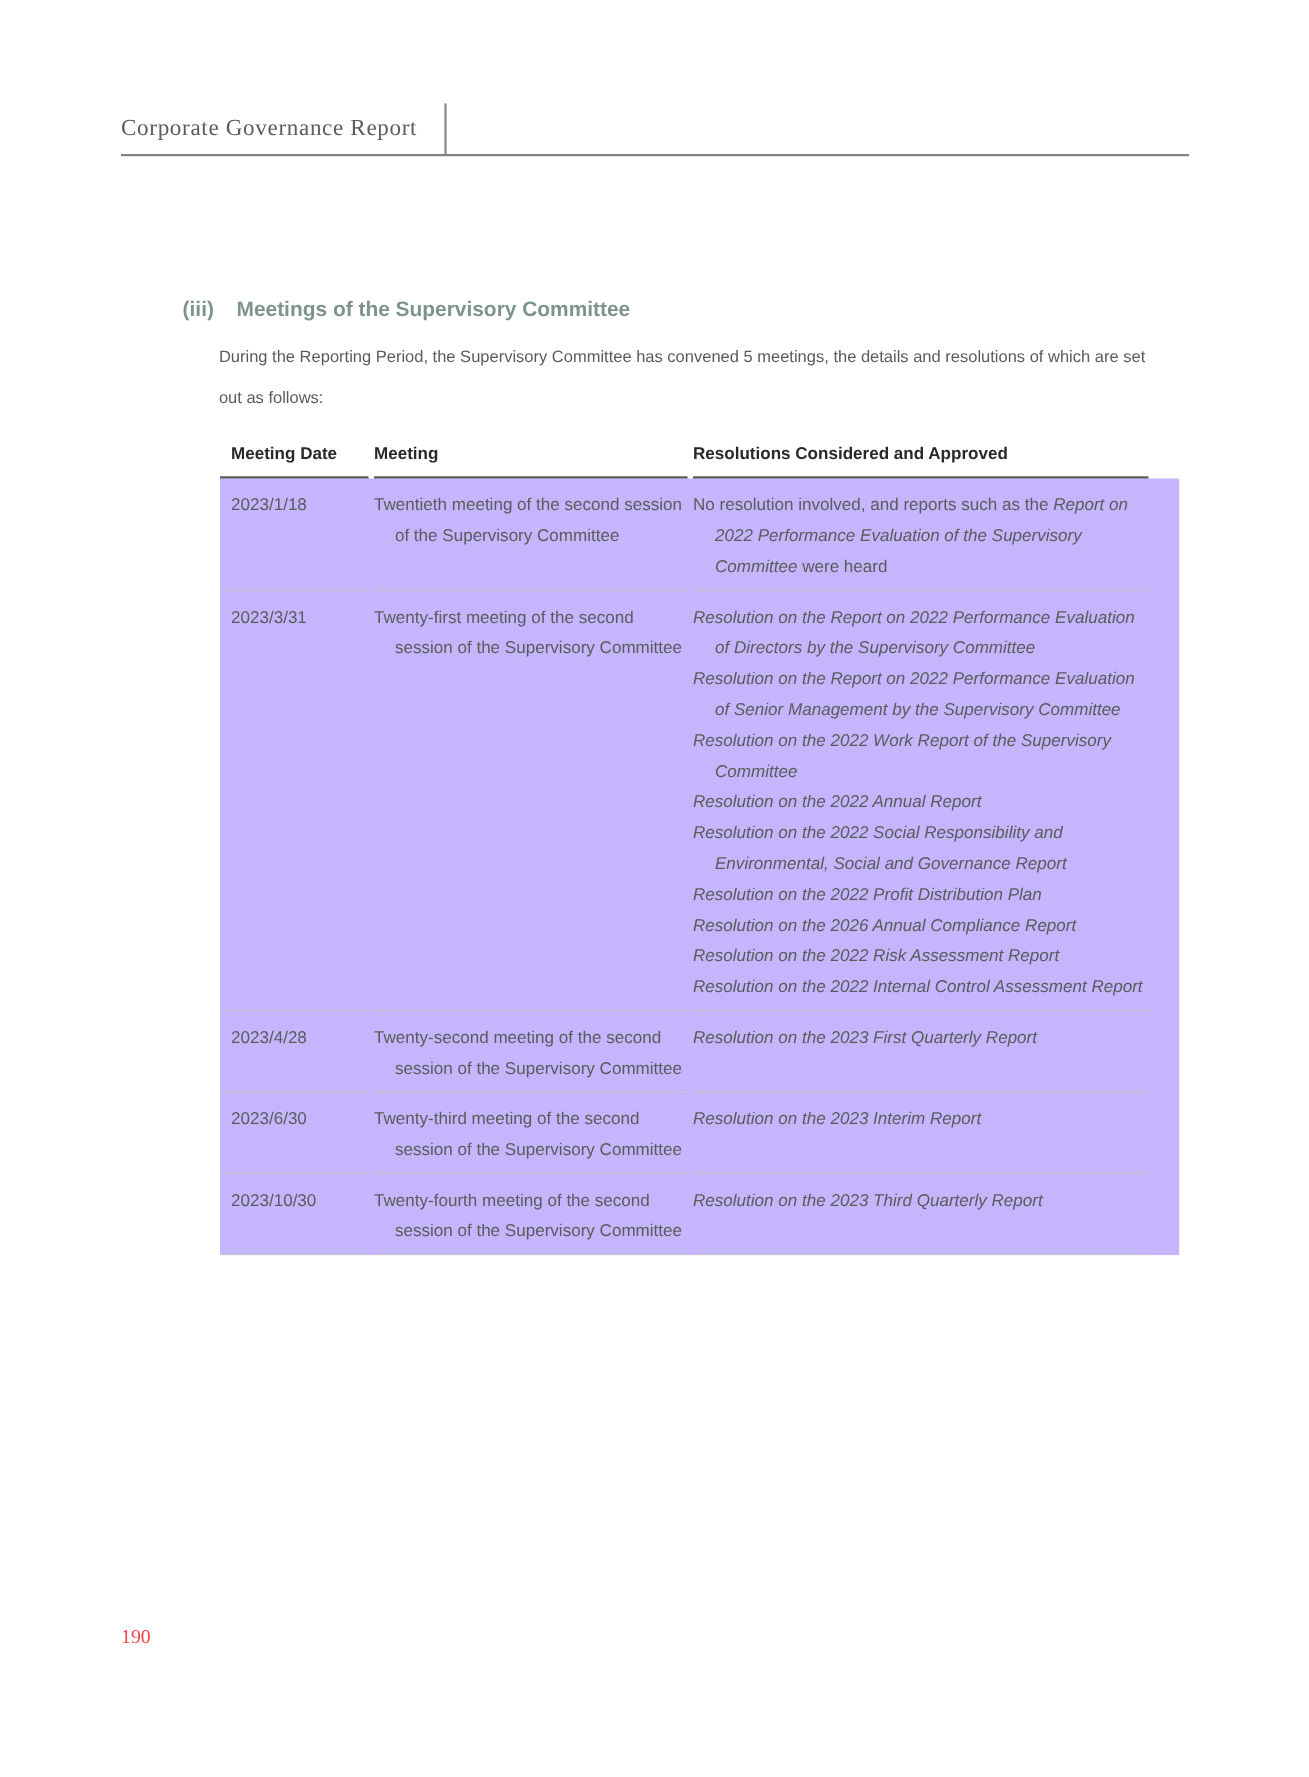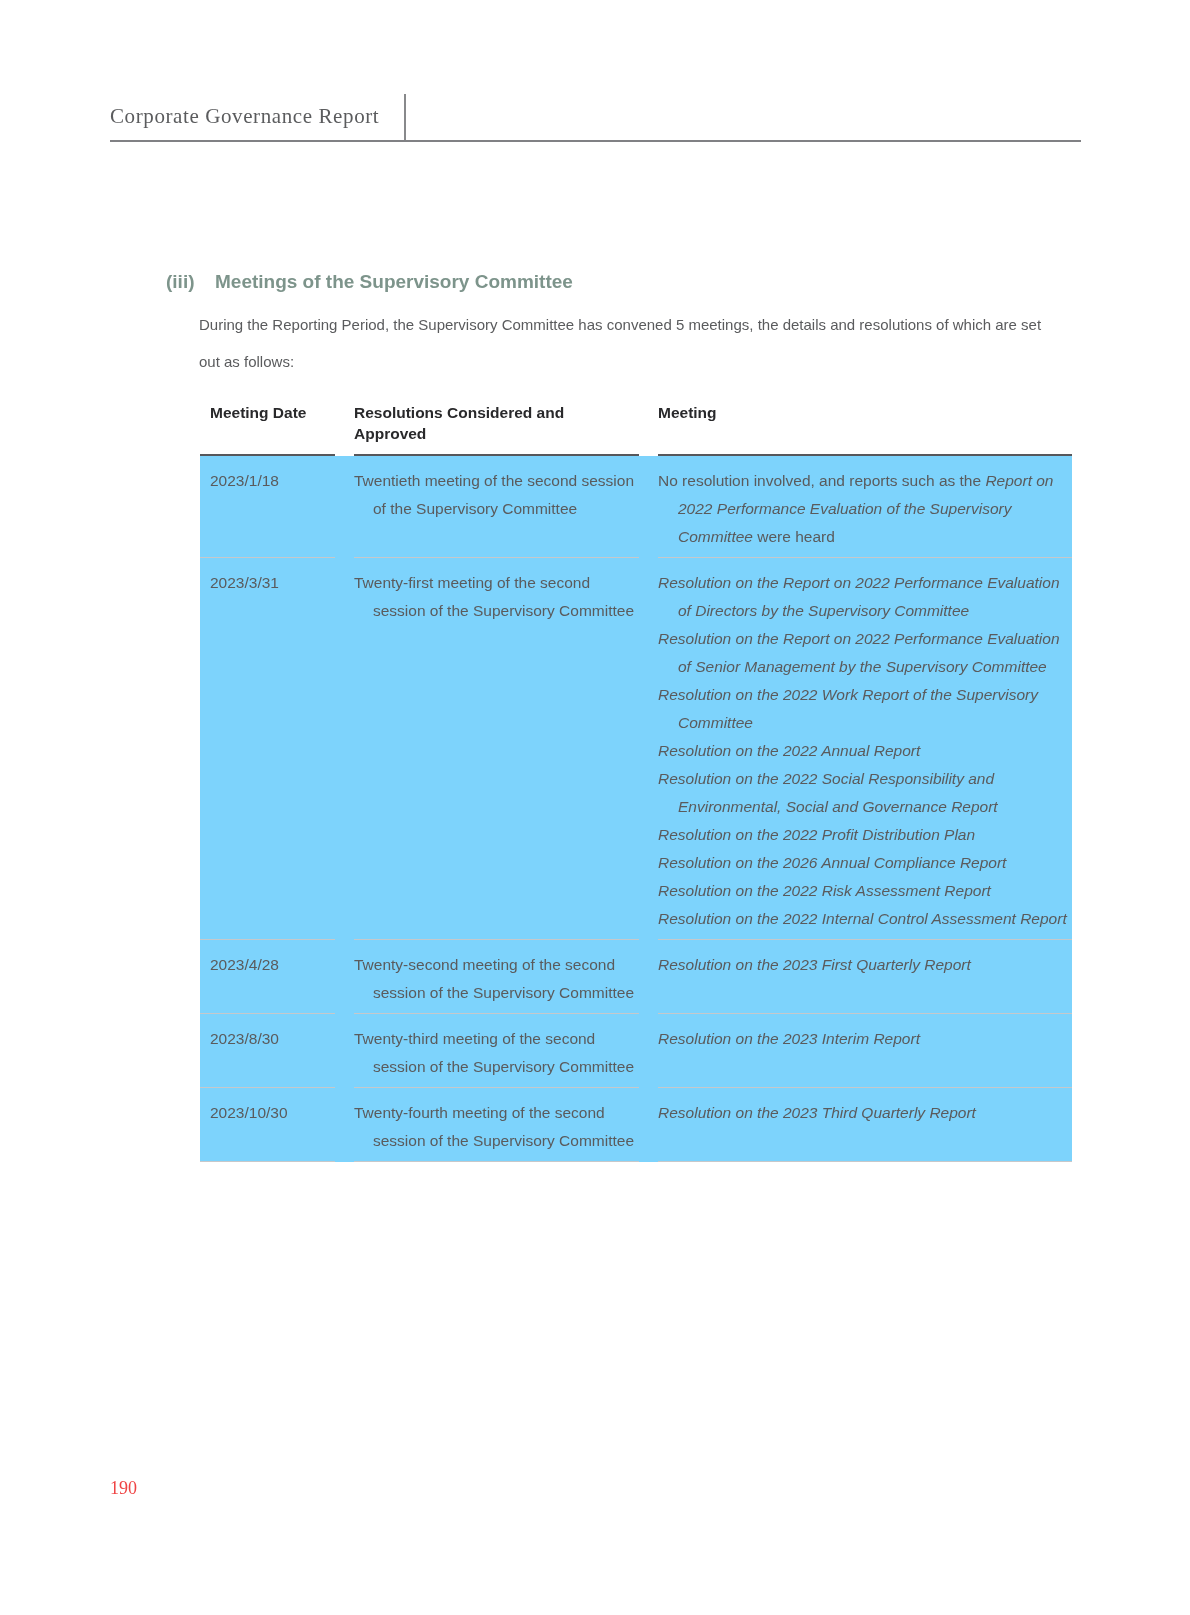--- a/index.html
+++ b/index.html
@@ -40,30 +40,30 @@
     font-size:15px;line-height:37px;color:#5a5b5d;
   }
   
   .meetings-table{
     position:absolute;left:200px;top:402px;width:872px;
     font-size:15.5px;
   }
   .thead,.trow{
     display:grid;
     grid-template-columns:135px 285px 414px;
-    column-gap:19px;
+    column-gap:5px;
   }
   .th{
     font-weight:bold;color:#29292b;
     padding:0 0 10px 0;
     border-bottom:2px solid #56575b;
     line-height:21px;
   }
   .th-date{padding-left:10px;}
-  .tbody{background:#7dd3fc;}
+  .tbody{background:#c4b5fd;}
   .cell{
     border-bottom:1px solid #c7c8ca;
     padding:11px 0 6px 0;
     line-height:28px;
     color:#5a5b5d;
   }
   .cell p{margin:0;}
   .cell-date{padding-left:10px;}
   .cell-meeting p{padding-left:19px;text-indent:-19px;}
   .cell-res p{padding-left:20px;text-indent:-20px;}
@@ -87,22 +87,22 @@
   <div class="section-heading">
     <span class="section-number">(iii)</span>
     <h2 class="section-title">Meetings of the Supervisory Committee</h2>
   </div>
 
   <p class="intro">During the Reporting Period, the Supervisory Committee has convened 5 meetings, the details and resolutions of which are set out as follows:</p>
 
   <div class="meetings-table">
     <div class="thead">
       <div class="th th-date">Meeting Date</div>
+      <div class="th">Meeting</div>
       <div class="th">Resolutions Considered and Approved</div>
-      <div class="th">Meeting</div>
     </div>
     <div class="tbody" id="tbody">
         <div class="trow">
           <div class="cell cell-date">2023/1/18</div>
           <div class="cell cell-meeting">
             <p>Twentieth meeting of the second session of the Supervisory Committee</p>
           </div>
           <div class="cell cell-res">
             <p class="res-item"><span>No resolution involved, and reports such as the </span><span class="it">Report on 2022 Performance Evaluation of the Supervisory Committee</span><span> were heard</span></p>
           </div>
@@ -127,21 +127,21 @@
         <div class="trow">
           <div class="cell cell-date">2023/4/28</div>
           <div class="cell cell-meeting">
             <p>Twenty-second meeting of the second session of the Supervisory Committee</p>
           </div>
           <div class="cell cell-res">
             <p class="res-item"><span class="it">Resolution on the 2023 First Quarterly Report</span></p>
           </div>
         </div>
         <div class="trow">
-          <div class="cell cell-date">2023/8/30</div>
+          <div class="cell cell-date">2023/6/30</div>
           <div class="cell cell-meeting">
             <p>Twenty-third meeting of the second session of the Supervisory Committee</p>
           </div>
           <div class="cell cell-res">
             <p class="res-item"><span class="it">Resolution on the 2023 Interim Report</span></p>
           </div>
         </div>
         <div class="trow">
           <div class="cell cell-date">2023/10/30</div>
           <div class="cell cell-meeting">

